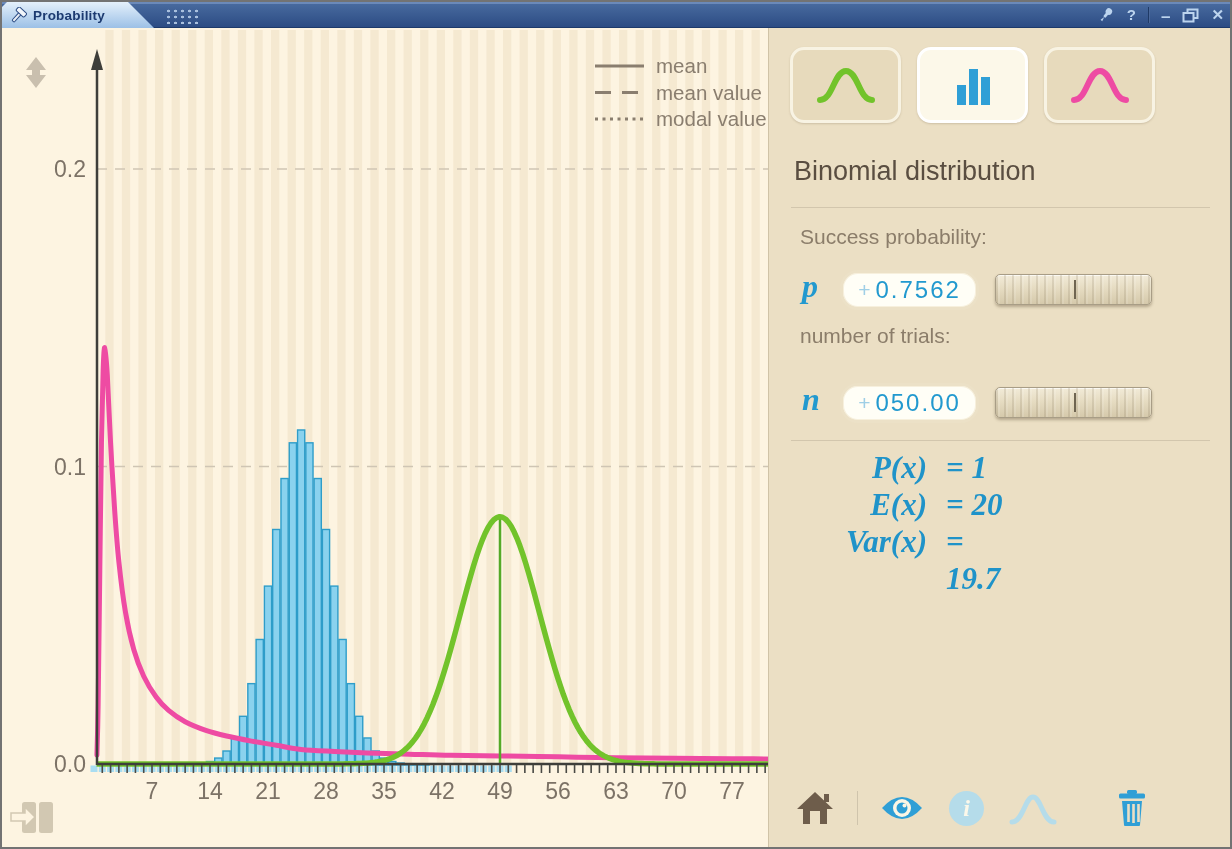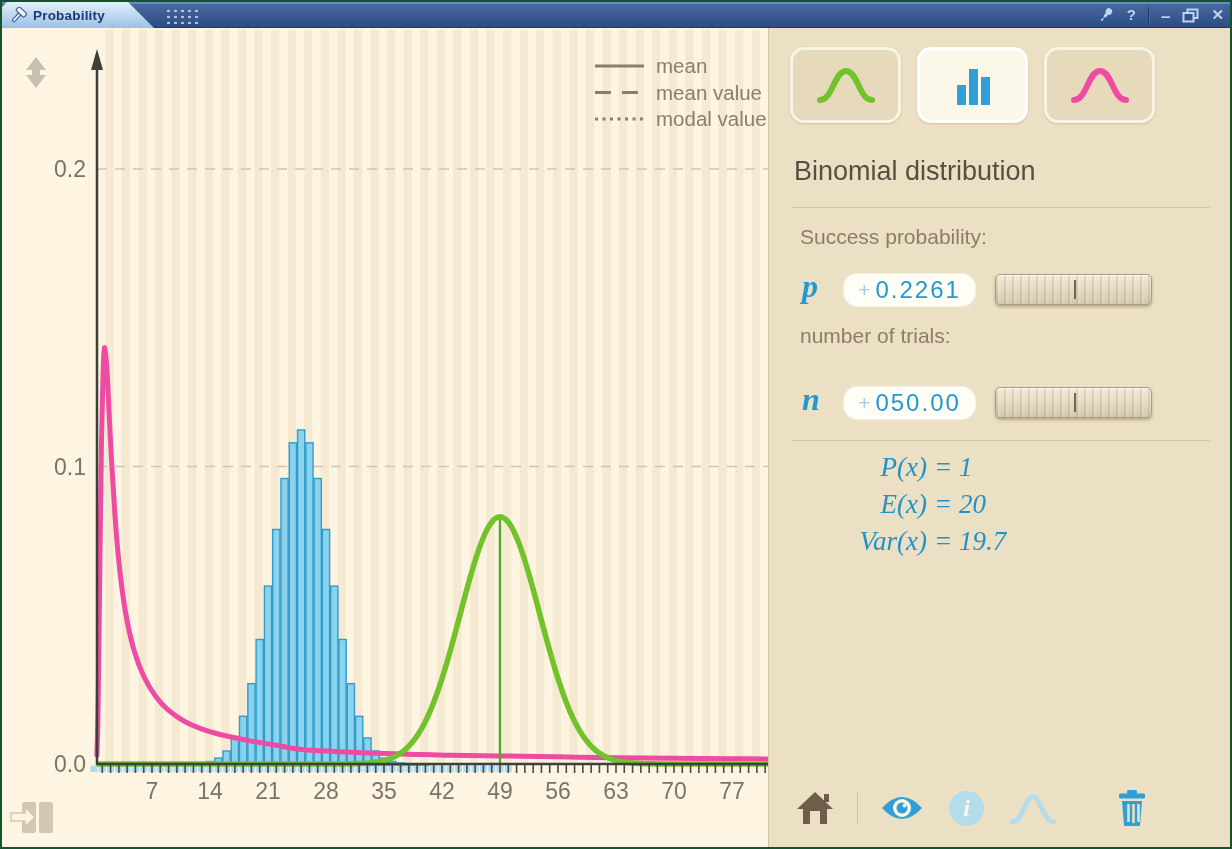--- a/index.html
+++ b/index.html
@@ -1,17 +1,17 @@
 <!DOCTYPE html>
 <html><head>
 <meta charset="utf-8">
 <style>
   * { margin:0; padding:0; box-sizing:border-box; }
   body { width:1232px; height:849px; font-family:"Liberation Sans", sans-serif; }
-  .window { position:relative; width:1232px; height:849px; border:2px solid #14532d; background:#fdf4e1; overflow:hidden; }
+  .window { position:relative; width:1232px; height:849px; border:2px solid #737373; background:#fdf4e1; overflow:hidden; }
 
   
   .titlebar { position:absolute; left:0; top:0; right:0; height:26px;
     background:linear-gradient(#4a6ca0, #2c4c84); border-bottom:1px solid #1d3a6b; }
   .titlebar::before { content:""; position:absolute; left:0; top:0; right:0; height:2px; background:#7a97c4; opacity:.7; }
   .tab { position:absolute; left:0; top:0; width:152px; height:26px;
     background:linear-gradient(#e4f0fb, #9cc0e6);
     clip-path:polygon(0 5px,5px 0,126px 0,152px 100%,0 100%);
     display:flex; align-items:center; padding-left:8px; }
   .tab-label { font-size:13.5px; font-weight:bold; color:#1c3a70; margin-left:6px; letter-spacing:.2px; }
@@ -46,22 +46,22 @@
   .value-box .plus { color:#9fcfe6; font-size:21px; margin-right:5px; }
   .value-box .num { color:#2299cf; font-size:24px; letter-spacing:2px; }
   .slider { position:absolute; width:157px; height:31px; border-radius:5px;
     background:linear-gradient(#f2ebd8, #e6dcc2 45%, #d5c9ab);
     border:1px solid #a89d86; box-shadow:0 2px 3px rgba(80,65,40,.35), inset 0 1px 0 rgba(255,255,255,.7);
     overflow:hidden; cursor:ew-resize; }
   .slider::before { content:""; position:absolute; inset:0;
     background:repeating-linear-gradient(90deg, rgba(120,105,80,.16) 0 2px, rgba(255,255,255,.12) 2px 4px, transparent 4px 8px); }
   .slider .marker { position:absolute; left:50%; top:5px; bottom:5px; width:2px; background:#6f6552; }
   .stats { position:absolute; left:16px; top:421px; width:230px; }
-  .stat { display:grid; grid-template-columns:142px auto; column-gap:7px; line-height:37px;
-    font-family:"Liberation Serif", serif; font-style:italic; font-weight:normal; font-size:27px; color:#1f93c9; }
+  .stat { display:grid; grid-template-columns:142px auto; column-gap:19px; line-height:37px;
+    font-family:"Liberation Serif", serif; font-style:italic; font-weight:bold; font-size:31px; color:#1f93c9; }
   .stat .lhs { text-align:right; }
   .toolbar { position:absolute; left:0; right:0; bottom:16px; height:44px; }
   .tool { position:absolute; cursor:pointer; }
   .tool-sep { position:absolute; left:88px; top:4px; width:1px; height:34px; background:#cfc4ac; }
   .info-circle { width:35px; height:35px; border-radius:50%; background:#b5dcea; color:#fcf8ea;
     font-family:"Liberation Serif", serif; font-style:italic; font-weight:bold; font-size:24px;
     display:flex; align-items:center; justify-content:center; }
 </style>
 </head>
 <body>
@@ -384,21 +384,21 @@
       </div>
     </div>
 
     <div class="panel-heading">Binomial distribution</div>
     <div class="divider" style="top:179px"></div>
 
     <div class="param-label" style="top:197px">Success probability:</div>
     <div class="param-symbol" style="left:33px; top:240px">p</div>
     <div class="value-box" style="left:71px; top:242px">
       <span class="plus">+</span>
-      <span class="num">0.2261</span>
+      <span class="num">0.7562</span>
     </div>
     <div class="slider" style="left:226px; top:246px">
       <div class="marker"></div>
     </div>
 
     <div class="param-label" style="top:296px">number of trials:</div>
     <div class="param-symbol" style="left:33px; top:353px">n</div>
     <div class="value-box" style="left:71px; top:355px">
       <span class="plus">+</span>
       <span class="num">050.00</span>

